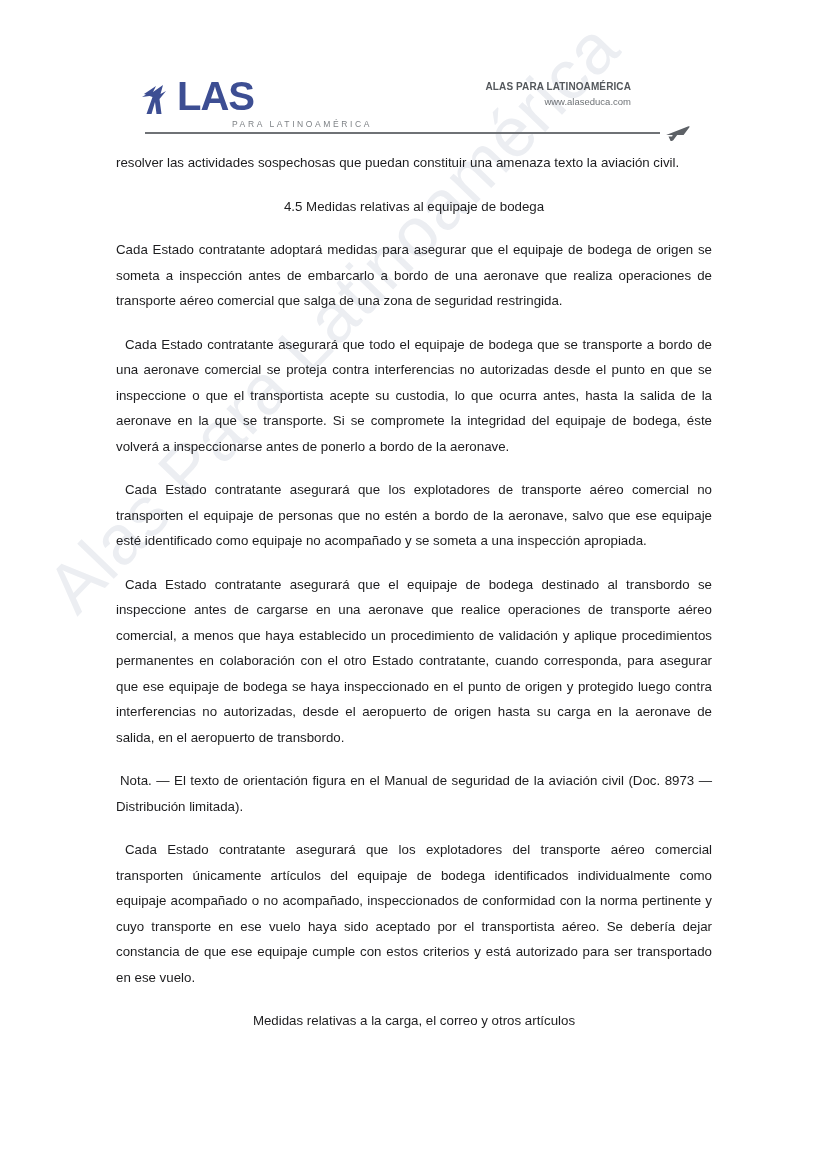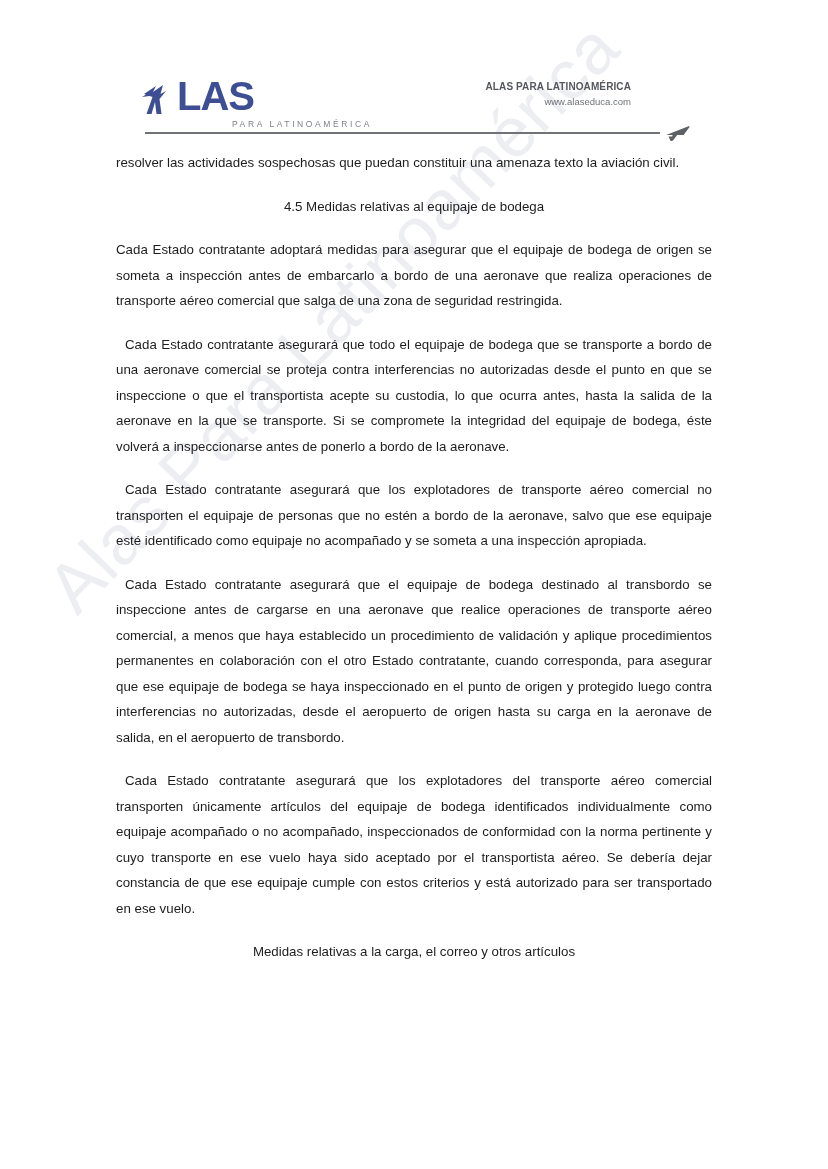--- a/index.html
+++ b/index.html
@@ -212,20 +212,21 @@
     <p class="para left spacer-top">4.5 Medidas relativas al equipaje de bodega</p>
 
     <p class="para spacer-top">Cada Estado contratante adoptará medidas para asegurar que el equipaje de bodega de origen se someta a inspección antes de embarcarlo a bordo de una aeronave que realiza operaciones de transporte aéreo comercial que salga de una zona de seguridad restringida.</p>
 
     <p class="para indent spacer-top">Cada Estado contratante asegurará que todo el equipaje de bodega que se transporte a bordo de una aeronave comercial se proteja contra interferencias no autorizadas desde el punto en que se inspeccione o que el transportista acepte su custodia, lo que ocurra antes, hasta la salida de la aeronave en la que se transporte. Si se compromete la integridad del equipaje de bodega, éste volverá a inspeccionarse antes de ponerlo a bordo de la aeronave.</p>
 
     <p class="para indent spacer-top">Cada Estado contratante asegurará que los explotadores de transporte aéreo comercial no transporten el equipaje de personas que no estén a bordo de la aeronave, salvo que ese equipaje esté identificado como equipaje no acompañado y se someta a una inspección apropiada.</p>
 
     <p class="para indent spacer-top">Cada Estado contratante asegurará que el equipaje de bodega destinado al transbordo se inspeccione antes de cargarse en una aeronave que realice operaciones de transporte aéreo comercial, a menos que haya establecido un procedimiento de validación y aplique procedimientos permanentes en colaboración con el otro Estado contratante, cuando corresponda, para asegurar que ese equipaje de bodega se haya inspeccionado en el punto de origen y protegido luego contra interferencias no autorizadas, desde el aeropuerto de origen hasta su carga en la aeronave de salida, en el aeropuerto de transbordo.</p>
 
+    <p class="para indent-sm spacer-top">Nota. — El texto de orientación figura en el Manual de seguridad de la aviación civil (Doc. 8973 — Distribución limitada).</p>
 
     <p class="para indent spacer-top">Cada Estado contratante asegurará que los explotadores del transporte aéreo comercial transporten únicamente artículos del equipaje de bodega identificados individualmente como equipaje acompañado o no acompañado, inspeccionados de conformidad con la norma pertinente y cuyo transporte en ese vuelo haya sido aceptado por el transportista aéreo. Se debería dejar constancia de que ese equipaje cumple con estos criterios y está autorizado para ser transportado en ese vuelo.</p>
 
 
     <p class="para left spacer-top">Medidas relativas a la carga, el correo y otros artículos</p>
 
   </div>
 
 </div>
 

